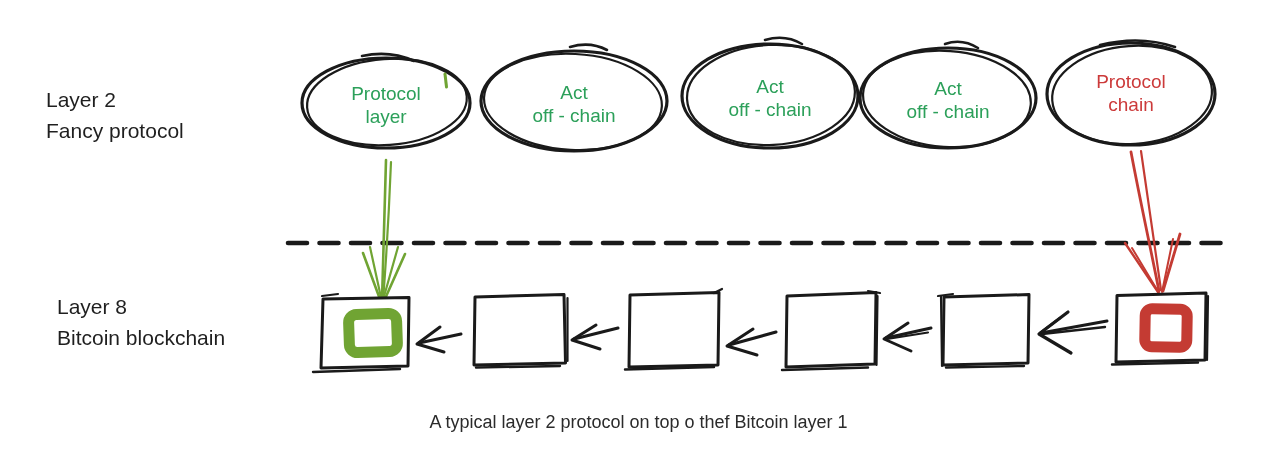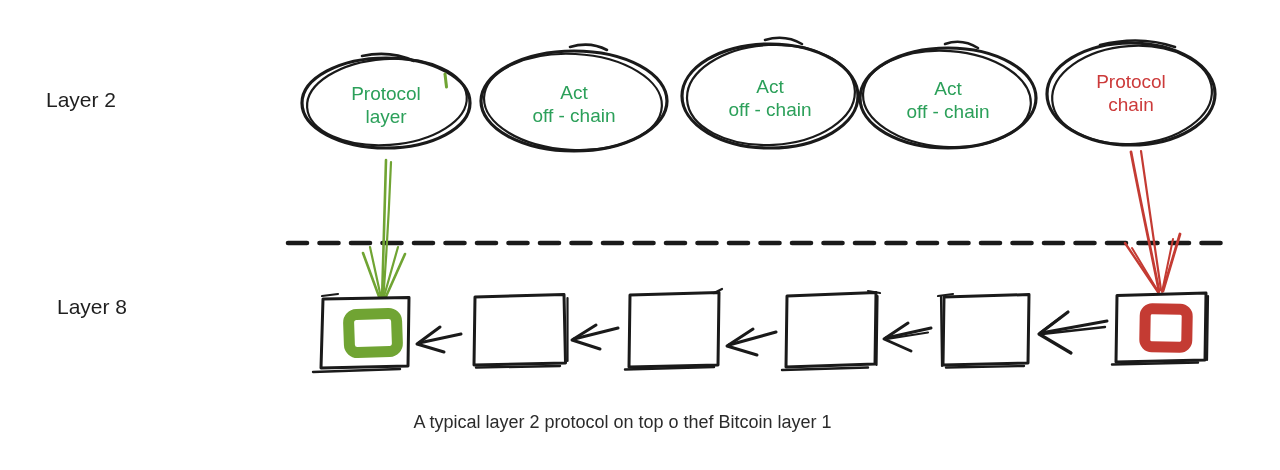--- a/index.html
+++ b/index.html
@@ -16,21 +16,21 @@
   .g-draw{stroke:var(--green-draw,#70a433);fill:none;stroke-linecap:round;stroke-linejoin:round;}
   .r-draw{stroke:var(--red-draw,#c43b33);fill:none;stroke-linecap:round;stroke-linejoin:round;}
   .txt{position:absolute;white-space:nowrap;}
   .layer-label{
     font-size:21px;line-height:31px;color:var(--label-text,#1f1f1f);
   }
   .node-label{
     width:190px;text-align:center;font-size:19px;line-height:23px;
   }
   .caption{
-    left:0;width:1245px;text-align:center;top:412px;
+    left:16px;width:1245px;text-align:center;top:412px;
     font-size:18px;color:var(--caption-text,#2b2b2b);
   }
 </style>
 </head>
 <body>
 
 <div class="stage" style="background: rgb(255, 255, 255);">
 
   <svg width="1280" height="470" viewBox="0 0 1280 470">
 
@@ -136,23 +136,25 @@
     <g>
       <path class="ink" d="M 1107,321 L 1041,333" stroke-width="3"></path>
       <path class="ink" d="M 1105,327 L 1042,334" stroke-width="2.4"></path>
       <path class="ink" d="M 1068,312 L 1039,334 L 1071,353" stroke-width="3.2"></path>
       <path class="ink" d="M 1060,318 L 1040,333" stroke-width="2.2"></path>
     </g>
   </svg>
 
   <div class="txt layer-label" style="left:46px;top:84px;">
     <span>Layer 2</span><br>
+    <span>Fancy protocol</span>
   </div>
   <div class="txt layer-label" style="left:57px;top:291px;">
     <span>Layer 8</span><br>
+    <span>Bitcoin blockchain</span>
   </div>
 
   <div class="txt node-label" style="left: 291px; top: 82px; color: rgb(44, 160, 90);">
     <span>Protocol</span><br>
     <span>layer</span>
   </div>
   <div class="txt node-label" style="left: 479px; top: 81px; color: rgb(44, 160, 90);">
     <span>Act</span><br>
     <span>off - chain</span>
   </div>

